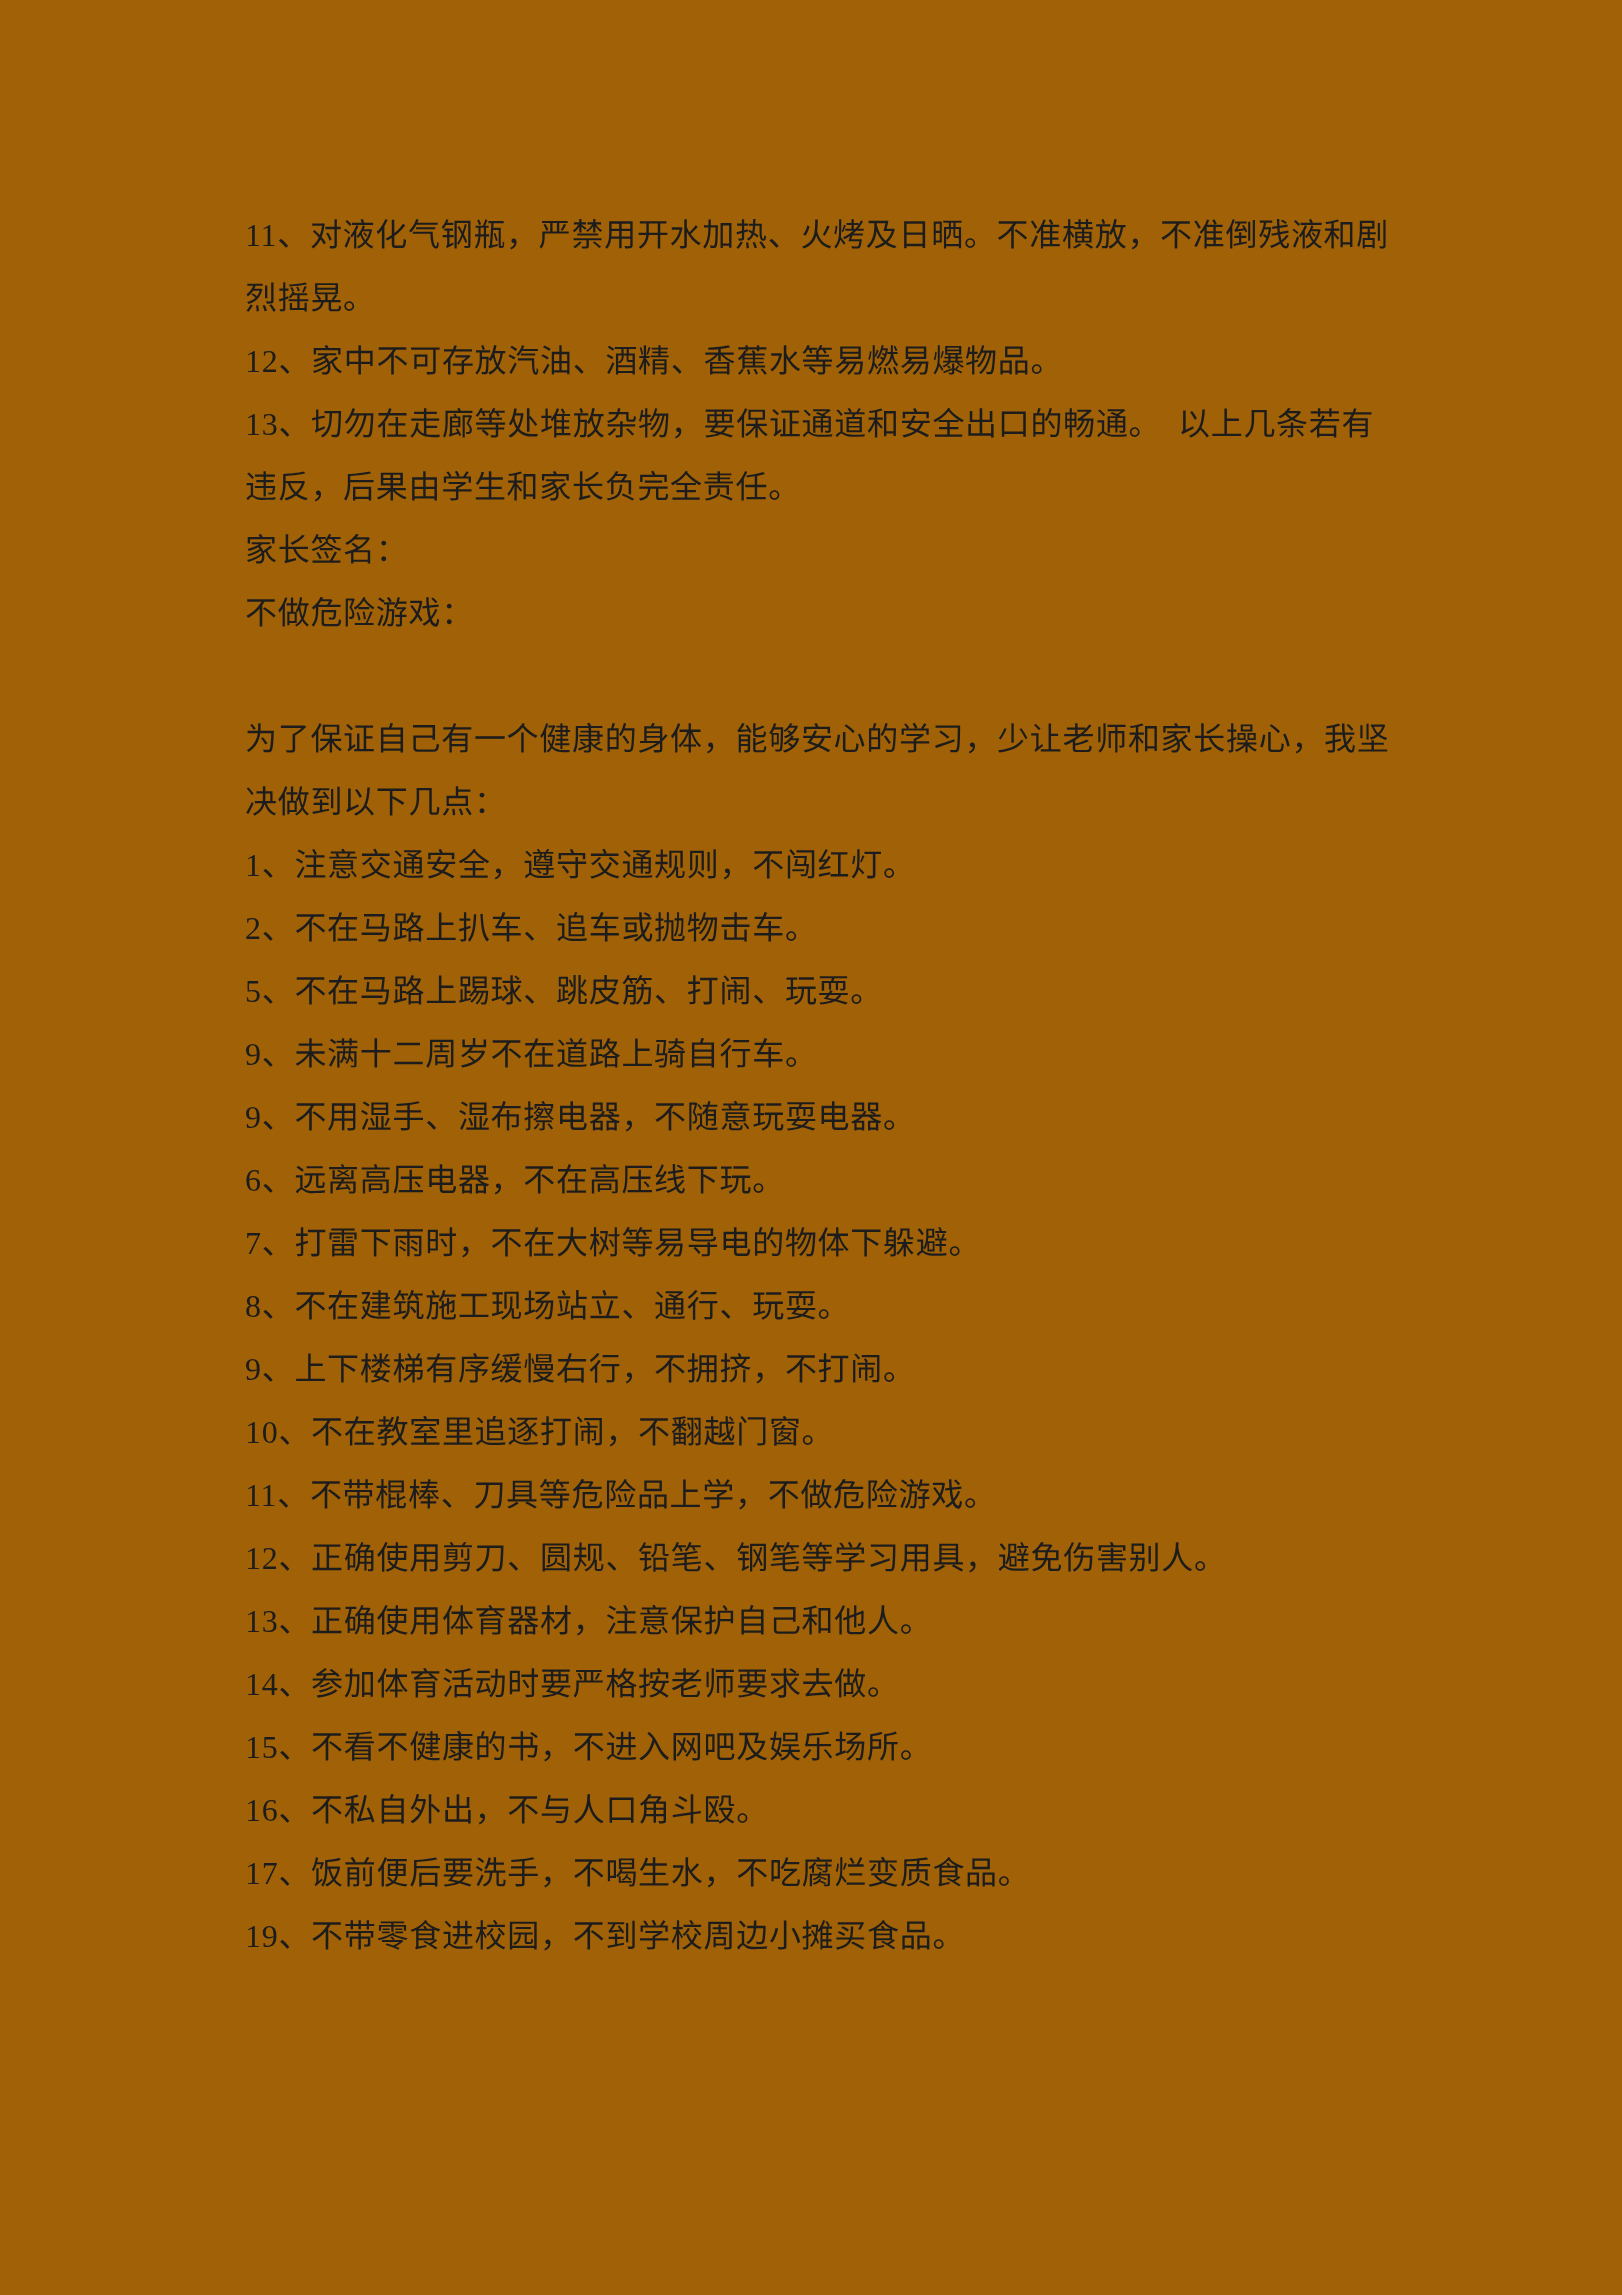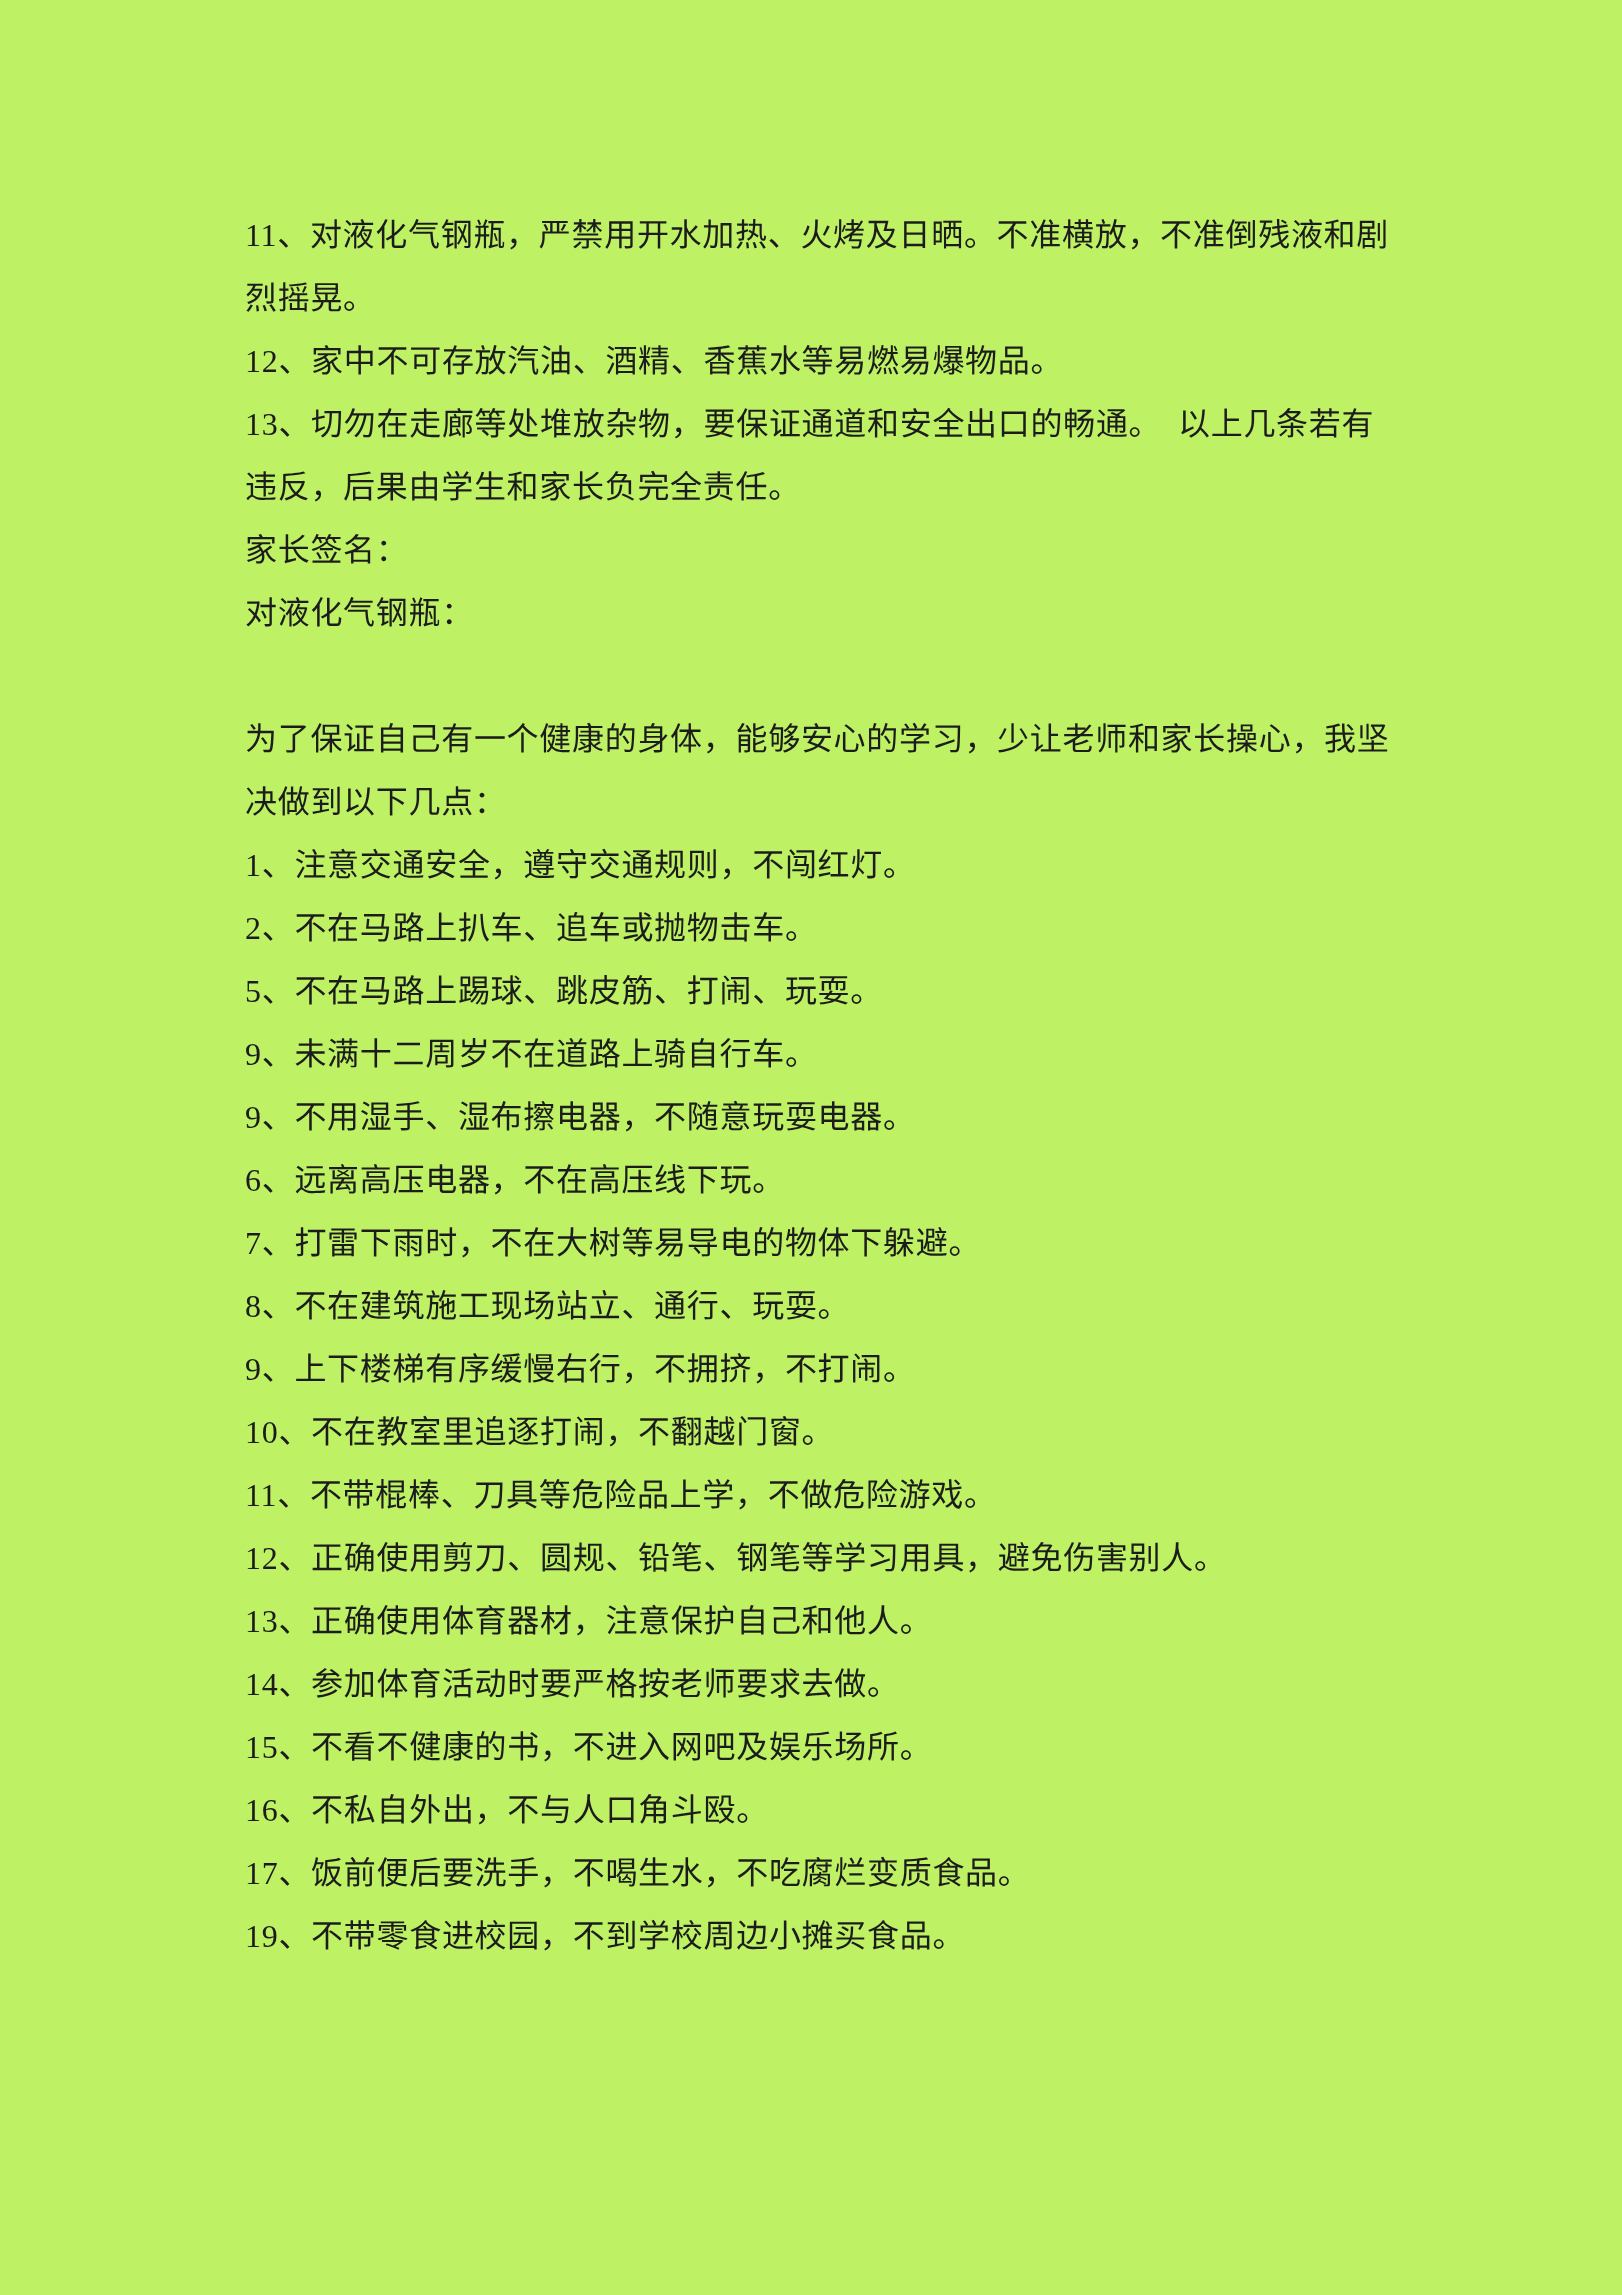--- a/index.html
+++ b/index.html
@@ -4,21 +4,21 @@
 <style>
   html, body {
     margin: 0;
     padding: 0;
     background: #ffffff;
   }
   .page {
     position: relative;
     width: 1623px;
     height: 2295px;
-    background: #bef264;
+    background: #a16207;
     overflow: hidden;
     font-family: "Liberation Serif", "DejaVu Serif", serif;
   }
   .content {
     position: absolute;
     left: 245px;
     top: 204px;
     width: 1171px;
   }
   .line {
@@ -38,21 +38,21 @@
 <body>
 
 <div class="page">
   <div class="content">
     <div class="line">11、对液化气钢瓶，严禁用开水加热、火烤及日晒。不准横放，不准倒残液和剧</div>
     <div class="line">烈摇晃。</div>
     <div class="line">12、家中不可存放汽油、酒精、香蕉水等易燃易爆物品。</div>
     <div class="line">13、切勿在走廊等处堆放杂物，要保证通道和安全出口的畅通。　以上几条若有</div>
     <div class="line">违反，后果由学生和家长负完全责任。</div>
     <div class="line">家长签名：</div>
-    <div class="line">对液化气钢瓶：</div>
+    <div class="line">不做危险游戏：</div>
     <div class="line blank"></div>
     <div class="line">为了保证自己有一个健康的身体，能够安心的学习，少让老师和家长操心，我坚</div>
     <div class="line">决做到以下几点：</div>
     <div class="line">1、注意交通安全，遵守交通规则，不闯红灯。</div>
     <div class="line">2、不在马路上扒车、追车或抛物击车。</div>
     <div class="line">5、不在马路上踢球、跳皮筋、打闹、玩耍。</div>
     <div class="line">9、未满十二周岁不在道路上骑自行车。</div>
     <div class="line">9、不用湿手、湿布擦电器，不随意玩耍电器。</div>
     <div class="line">6、远离高压电器，不在高压线下玩。</div>
     <div class="line">7、打雷下雨时，不在大树等易导电的物体下躲避。</div>

